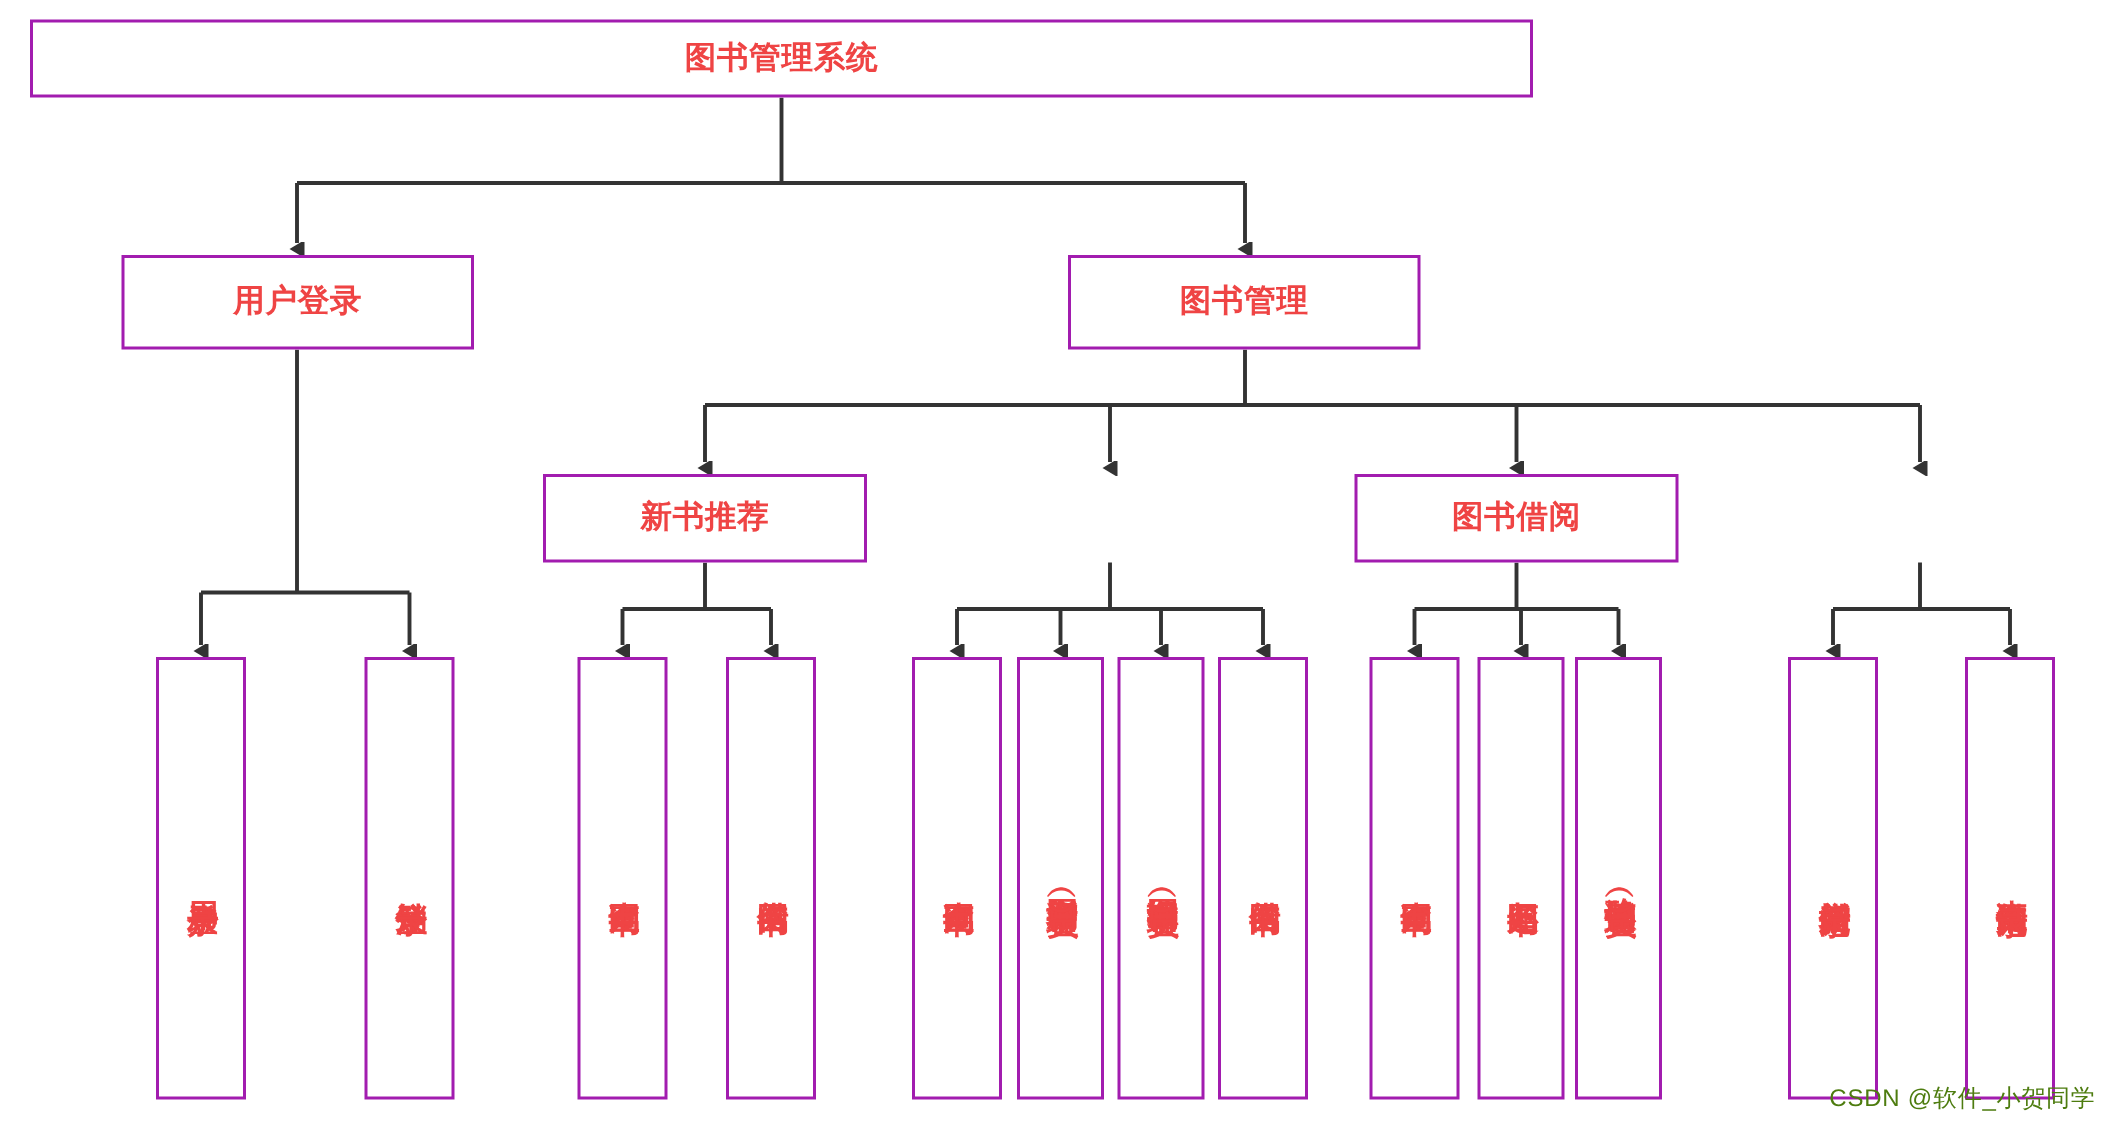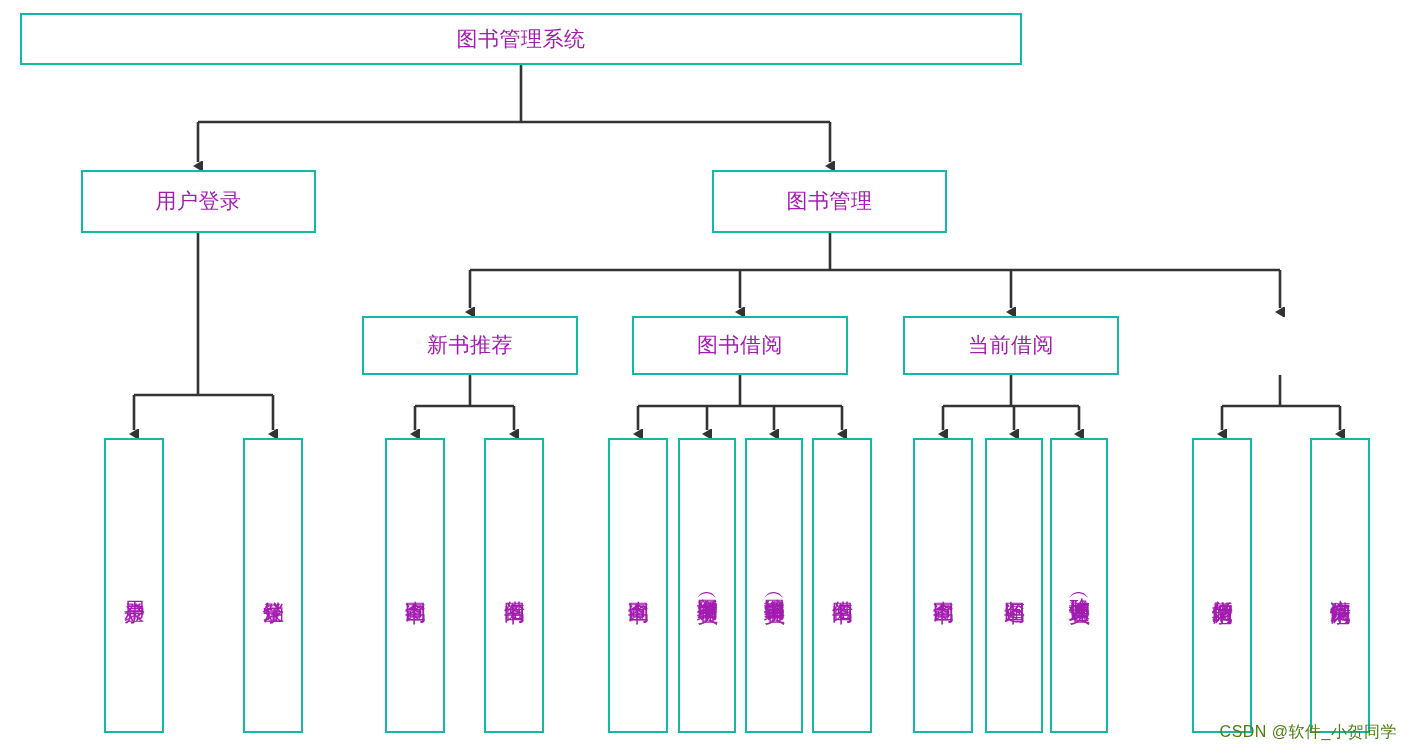--- a/index.html
+++ b/index.html
@@ -21,28 +21,29 @@
     position: absolute;
     left: 0;
     top: 0;
     width: 1405px;
     height: 747px;
     pointer-events: none;
   }
   .node {
     position: absolute;
     box-sizing: border-box;
-    border: 2px solid #14b8a6;
+    border: 2px solid #a21caf;
     background: #ffffff;
     display: flex;
     align-items: center;
     justify-content: center;
-    color: #a21caf;
+    color: #ef4444;
     line-height: 1.18;
     text-align: center;
+    font-weight: bold;
   }
   .node.horiz {
     writing-mode: horizontal-tb;
     font-size: 21px;
     letter-spacing: 0.5px;
   }
   .node.vert {
     writing-mode: vertical-rl;
     text-orientation: upright;
     font-size: 21px;
@@ -135,25 +136,22 @@
   <div class="node horiz" style="left:81px; top:170px; width:235px; height:63px;">
     <span class="label">用户登录</span>
   </div>
   <div class="node horiz" style="left:712px; top:170px; width:235px; height:63px;">
     <span class="label">图书管理</span>
   </div>
 
   <div class="node horiz" style="left:362px; top:316px; width:216px; height:59px;align-items:center;">
     <span class="label">新书推荐</span>
   </div>
-  <div class="node horiz" style="left:632px; top:316px; width:216px; height:59px;">
+  <div class="node horiz" style="left:903px; top:316px; width:216px; height:59px;">
     <span class="label">图书借阅</span>
-  </div>
-  <div class="node horiz" style="left:903px; top:316px; width:216px; height:59px;">
-    <span class="label">当前借阅</span>
   </div>
 
   <div class="node vert" style="left:104px; top:438px; width:60px; height:295px;">
     <span class="label">用户登录</span>
   </div>
   <div class="node vert" style="left:243px; top:438px; width:60px; height:295px;">
     <span class="label">注销登录</span>
   </div>
   <div class="node vert" style="left:385px; top:438px; width:60px; height:295px;">
     <span class="label">查询图书</span>

